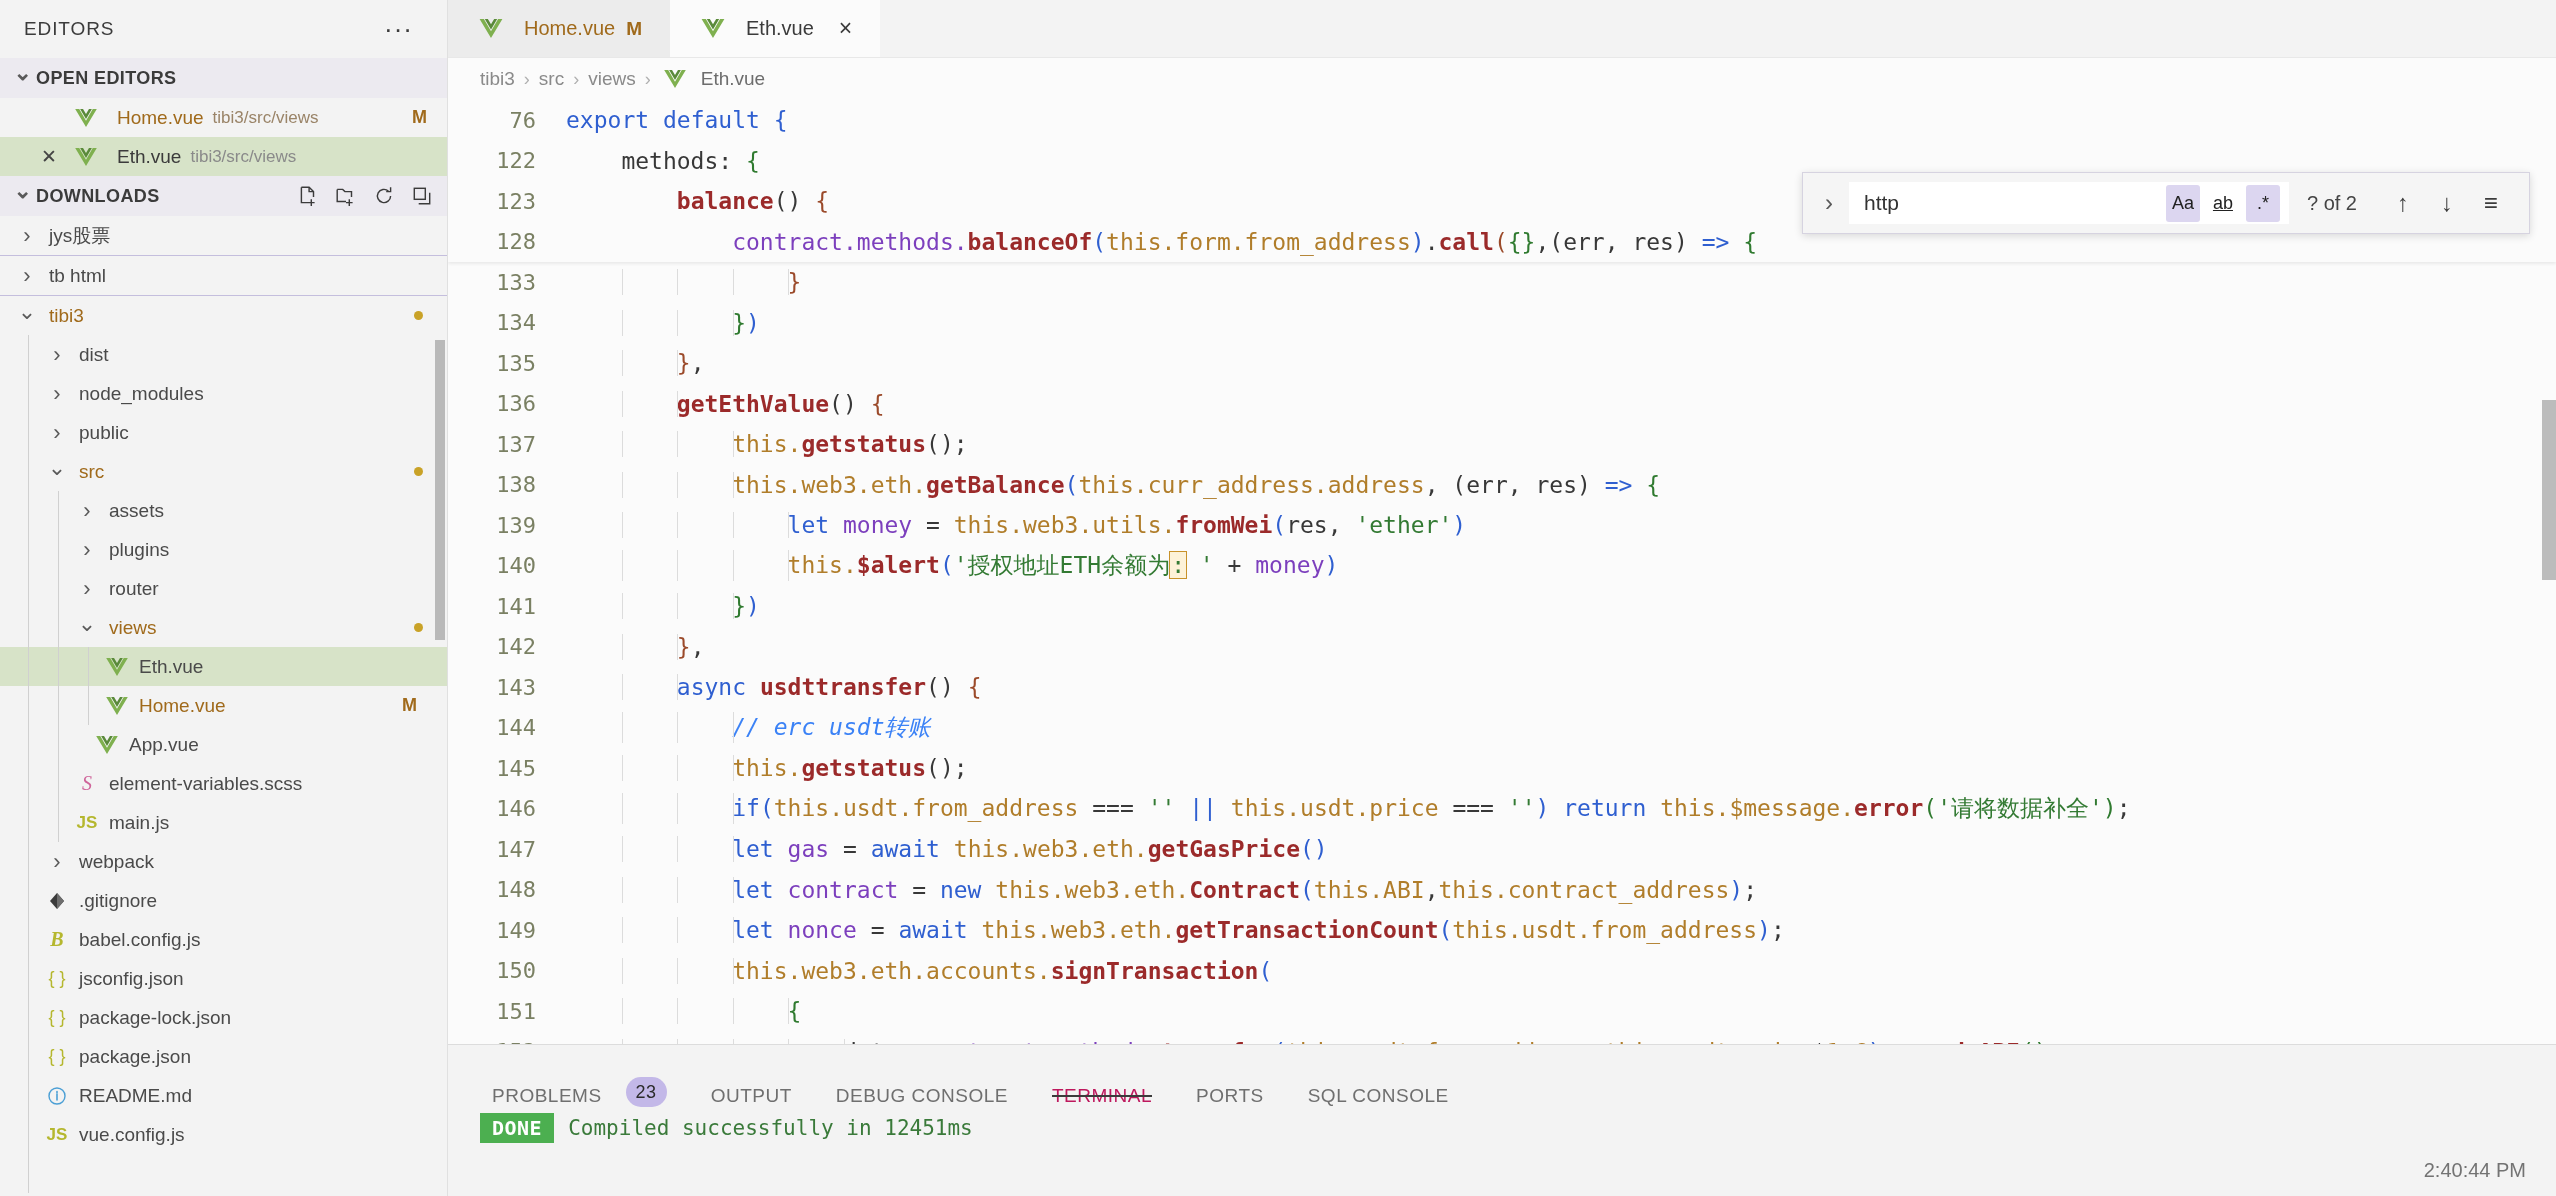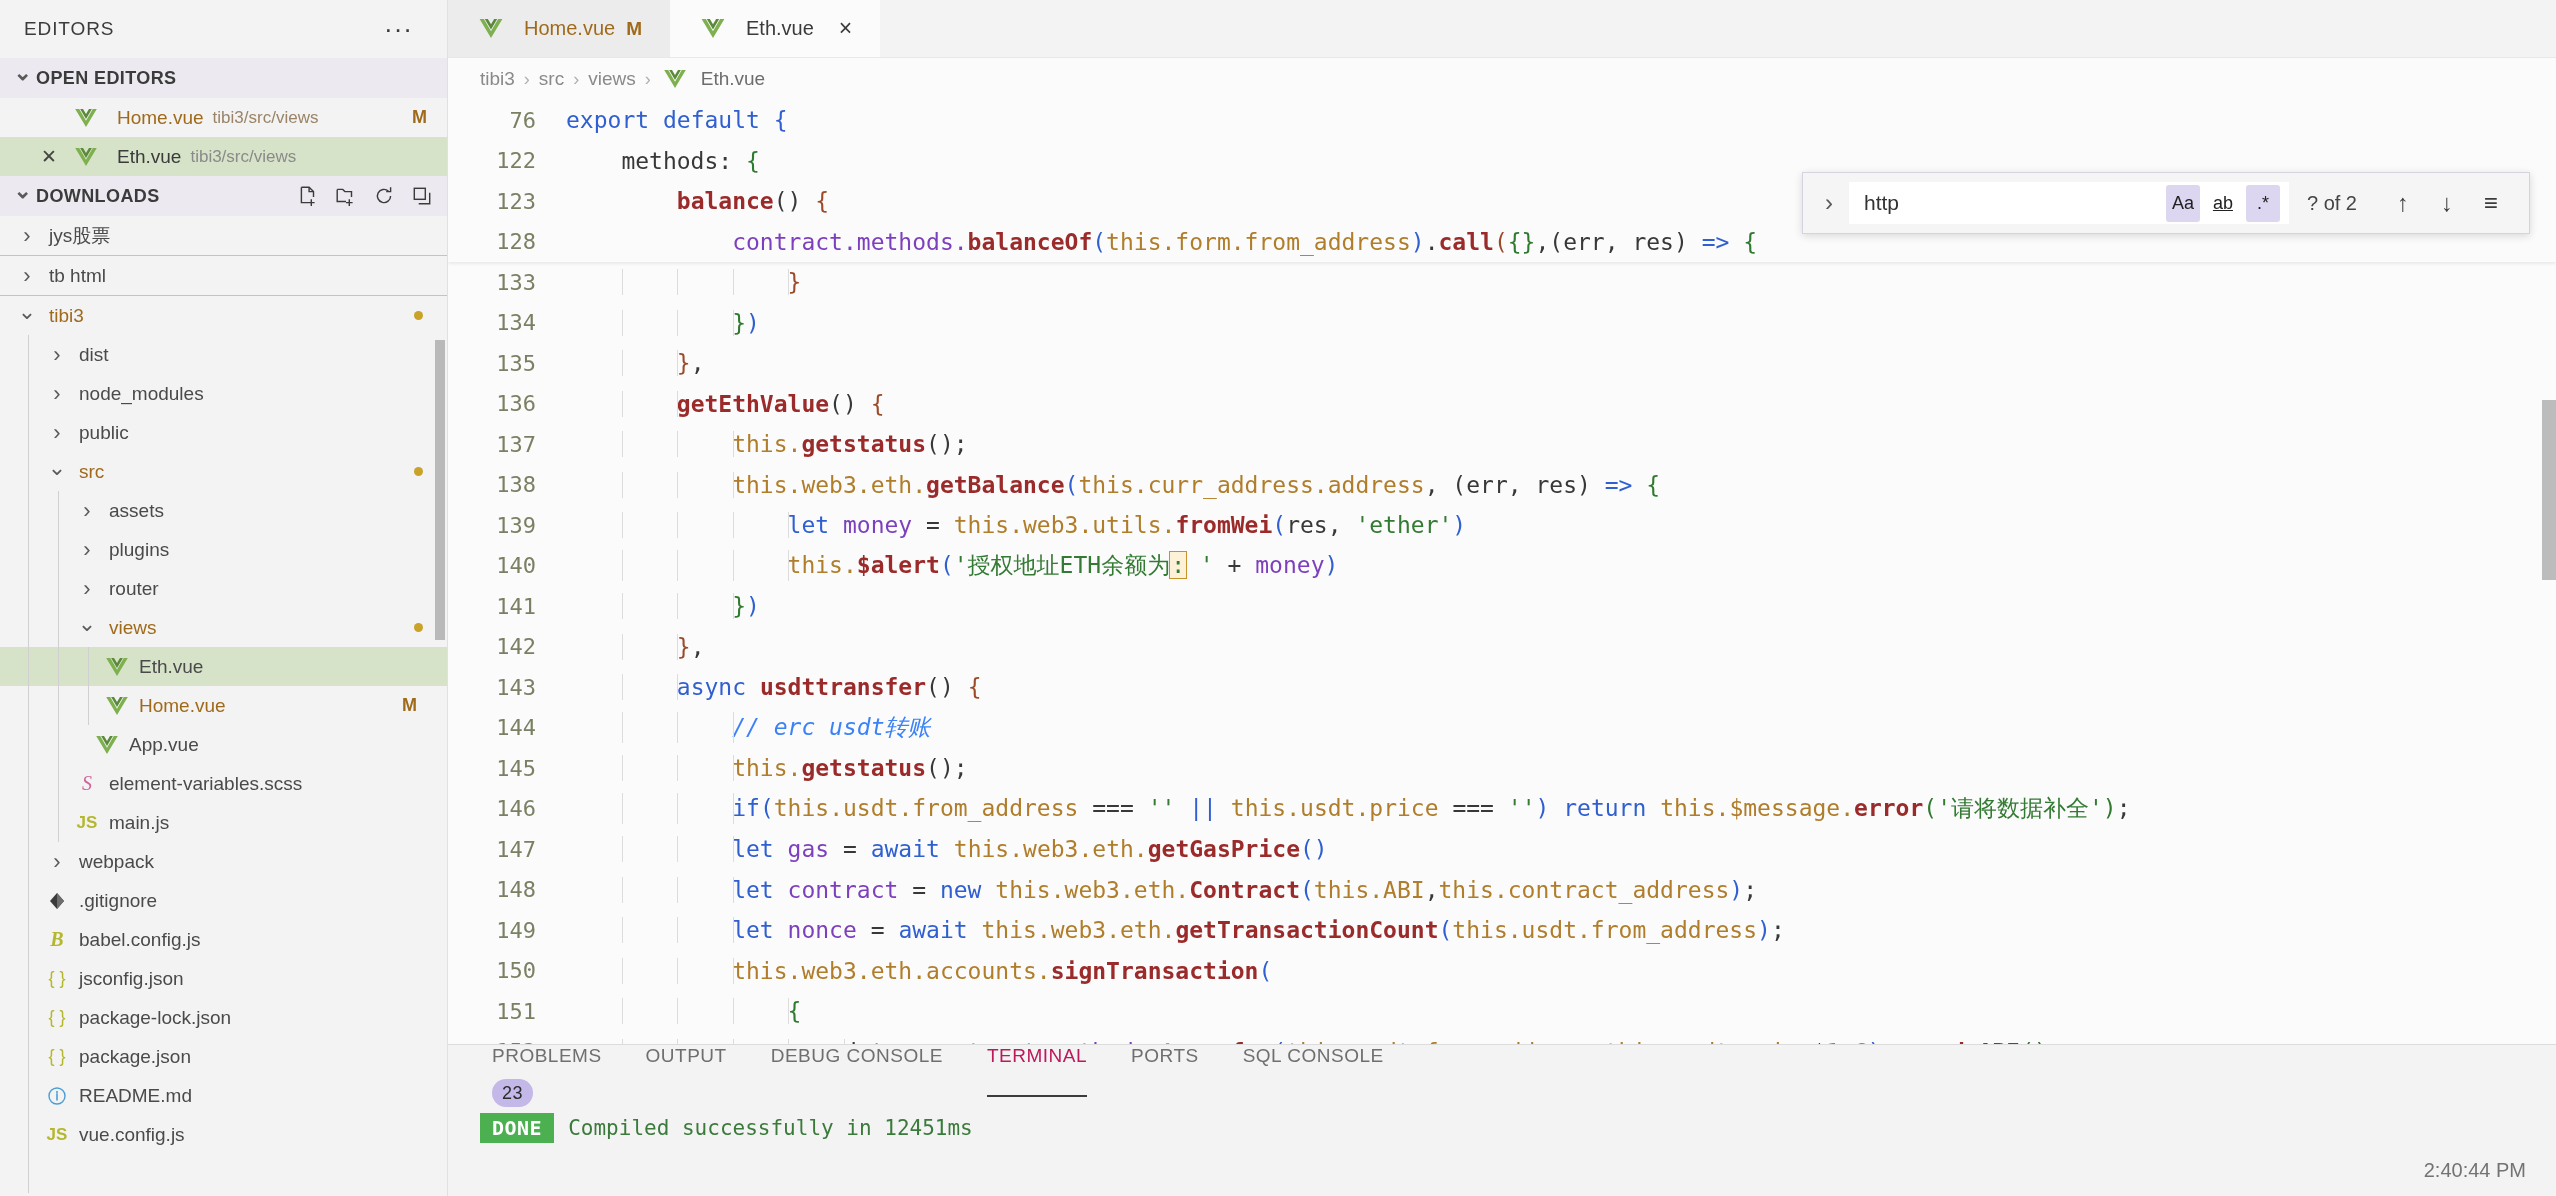--- a/index.html
+++ b/index.html
@@ -126,21 +126,21 @@
   }
   .tgl.on { background:#dcd6f0; }
   .find-count { font-size:20px; color:#444; margin: 0 22px 0 14px; white-space:nowrap;}
   .find-btn { width:40px; text-align:center; font-size:24px; color:#3b3b3b; cursor:pointer;}
 
   
   .panel { height: 152px; background:#f3f3f3; border-top:1px solid #dcdcdc; flex-shrink:0; position:relative;}
   .panel-tabs { height: 62px; display:flex; align-items:center; padding-left: 22px; gap: 0; }
   .ptab {
     font-size:19px; color:#6f6f6f; letter-spacing:.5px; padding: 0 22px; height:62px;
-    display:flex; align-items:flex-start; gap:12px; cursor:pointer; position:relative;flex-direction:column;
+    display:flex; align-items:flex-end; gap:24px; cursor:pointer; position:relative;
   }
   .ptab.active { color:#be185d; }
   .ptab.active::after {
     content:""; position:absolute; left:22px; right:22px; bottom:10px; height:2px; background:#3b3b3b;
   }
   .badge {
     background:#c3b8e8; color:#2b2b2b; border-radius:999px;
     min-width:40px; height:30px; display:inline-flex; align-items:center; justify-content:center;
     font-size:18px; padding:0 10px;
   }

